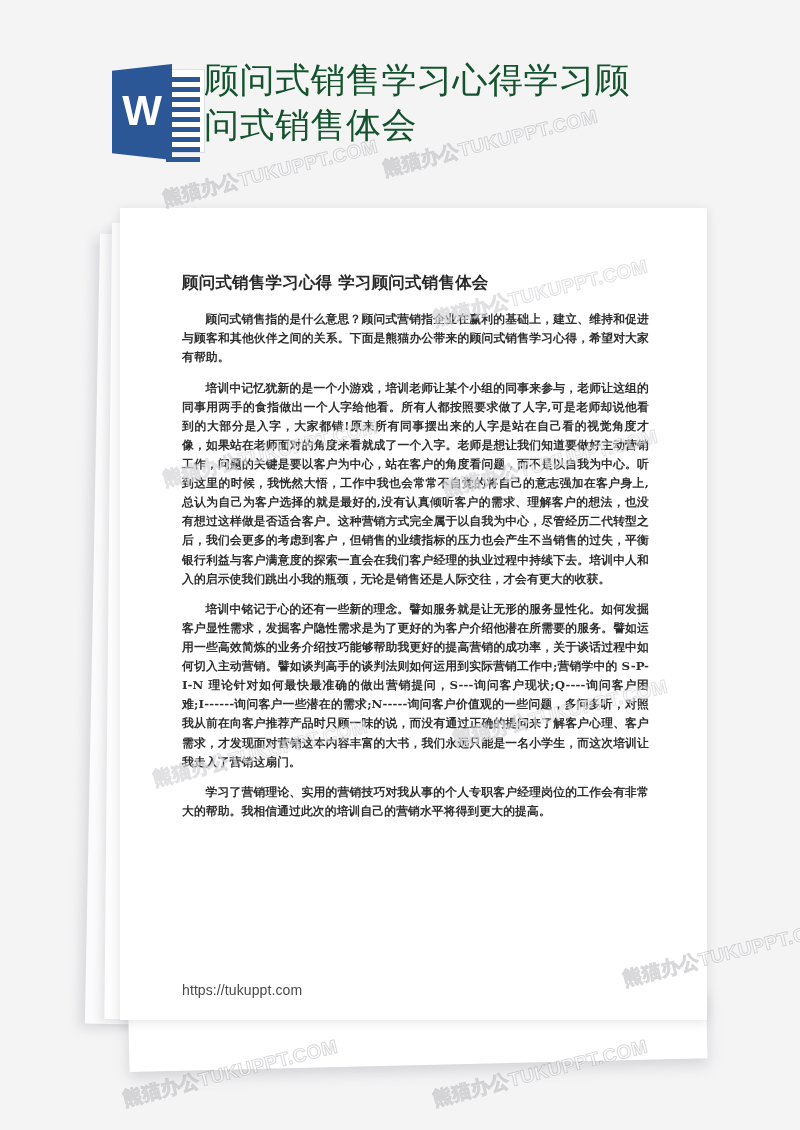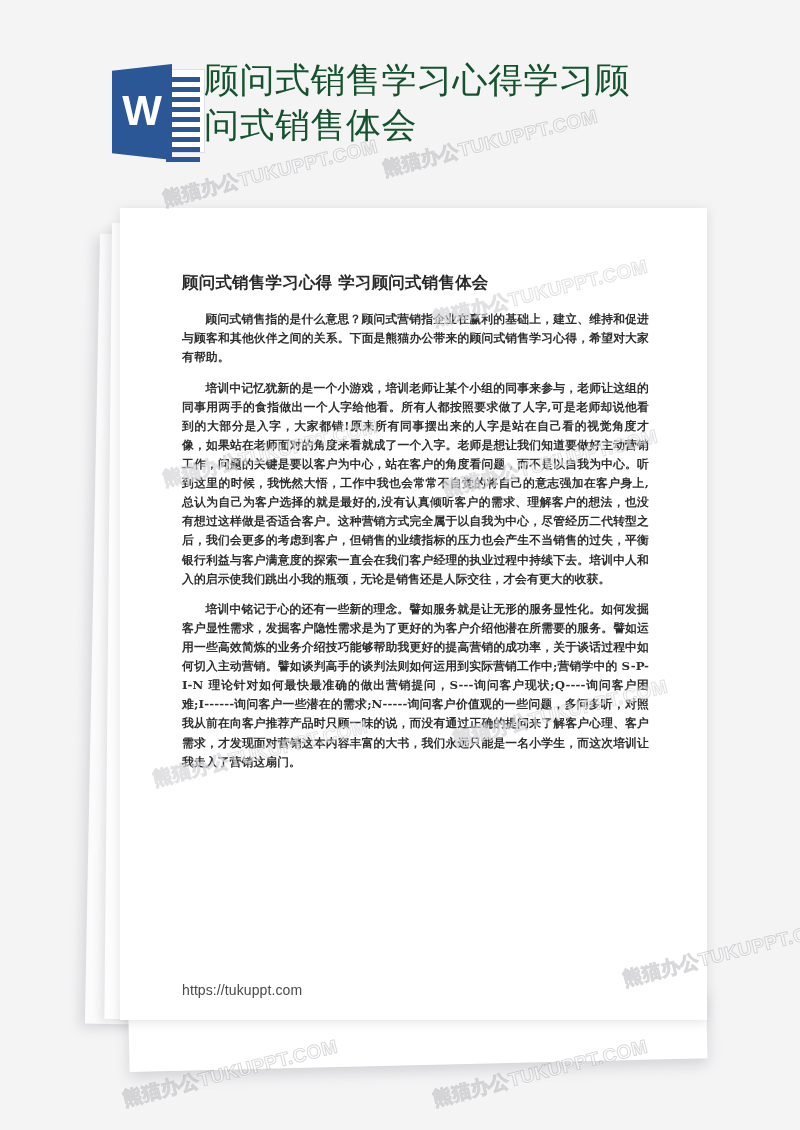--- a/index.html
+++ b/index.html
@@ -249,20 +249,21 @@
   <div class="sheet-back-bottom"></div>
 
   <div class="page">
     <div class="page-body">
 
       <h1 class="doc-title">顾问式销售学习心得 学习顾问式销售体会</h1>
 
       <p class="doc-p">顾问式销售指的是什么意思？顾问式营销指企业在赢利的基础上，建立、维持和促进与顾客和其他伙伴之间的关系。下面是熊猫办公带来的顾问式销售学习心得，希望对大家有帮助。</p>
       <p class="doc-p">培训中记忆犹新的是一个小游戏，培训老师让某个小组的同事来参与，老师让这组的同事用两手的食指做出一个人字给他看。所有人都按照要求做了人字,可是老师却说他看到的大部分是入字，大家都错!原来所有同事摆出来的人字是站在自己看的视觉角度才像，如果站在老师面对的角度来看就成了一个入字。老师是想让我们知道要做好主动营销工作，问题的关键是要以客户为中心，站在客户的角度看问题，而不是以自我为中心。听到这里的时候，我恍然大悟，工作中我也会常常不自觉的将自己的意志强加在客户身上,总认为自己为客户选择的就是最好的,没有认真倾听客户的需求、理解客户的想法，也没有想过这样做是否适合客户。这种营销方式完全属于以自我为中心，尽管经历二代转型之后，我们会更多的考虑到客户，但销售的业绩指标的压力也会产生不当销售的过失，平衡银行利益与客户满意度的探索一直会在我们客户经理的执业过程中持续下去。培训中人和入的启示使我们跳出小我的瓶颈，无论是销售还是人际交往，才会有更大的收获。</p>
       <p class="doc-p">培训中铭记于心的还有一些新的理念。譬如服务就是让无形的服务显性化。如何发掘客户显性需求，发掘客户隐性需求是为了更好的为客户介绍他潜在所需要的服务。譬如运用一些高效简炼的业务介绍技巧能够帮助我更好的提高营销的成功率，关于谈话过程中如何切入主动营销。譬如谈判高手的谈判法则如何运用到实际营销工作中;营销学中的 S-P-I-N 理论针对如何最快最准确的做出营销提问，S---询问客户现状;Q----询问客户困难;I------询问客户一些潜在的需求;N-----询问客户价值观的一些问题，多问多听，对照我从前在向客户推荐产品时只顾一味的说，而没有通过正确的提问来了解客户心理、客户需求，才发现面对营销这本内容丰富的大书，我们永远只能是一名小学生，而这次培训让我走入了营销这扇门。</p>
+      <p class="doc-p">学习了营销理论、实用的营销技巧对我从事的个人专职客户经理岗位的工作会有非常大的帮助。我相信通过此次的培训自己的营销水平将得到更大的提高。</p>
     </div>
 
     <div class="page-url">https://tukuppt.com</div>
   </div>
 </div>
 
 <div class="watermark-layer">
   <div class="wm dark" style="left:380px;  top:130px;">熊猫办公TUKUPPT.COM</div>
   <div class="wm dark" style="left:160px;  top:160px;">熊猫办公TUKUPPT.COM</div>
   <div class="wm light" style="left:430px;  top:280px;">熊猫办公TUKUPPT.COM</div>

